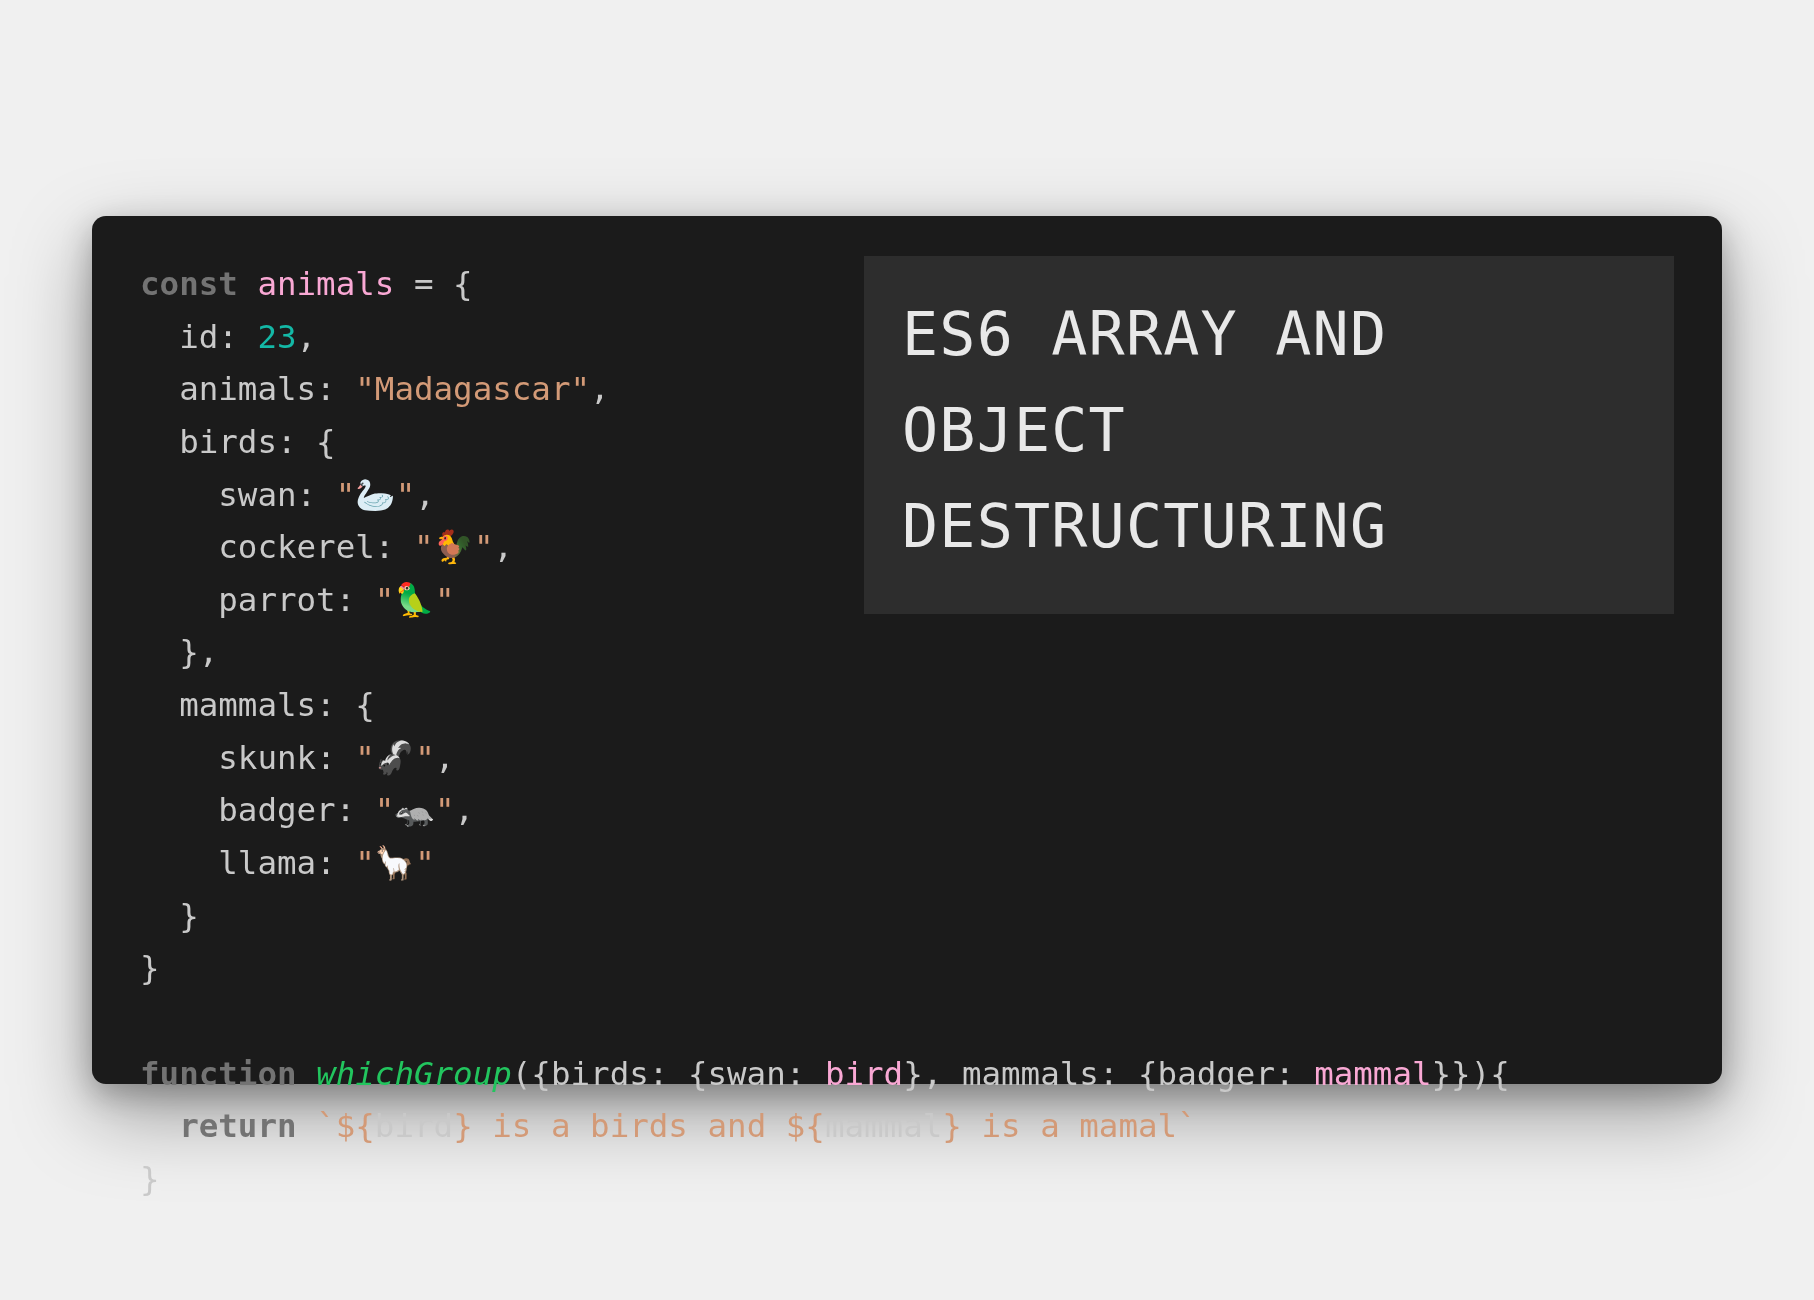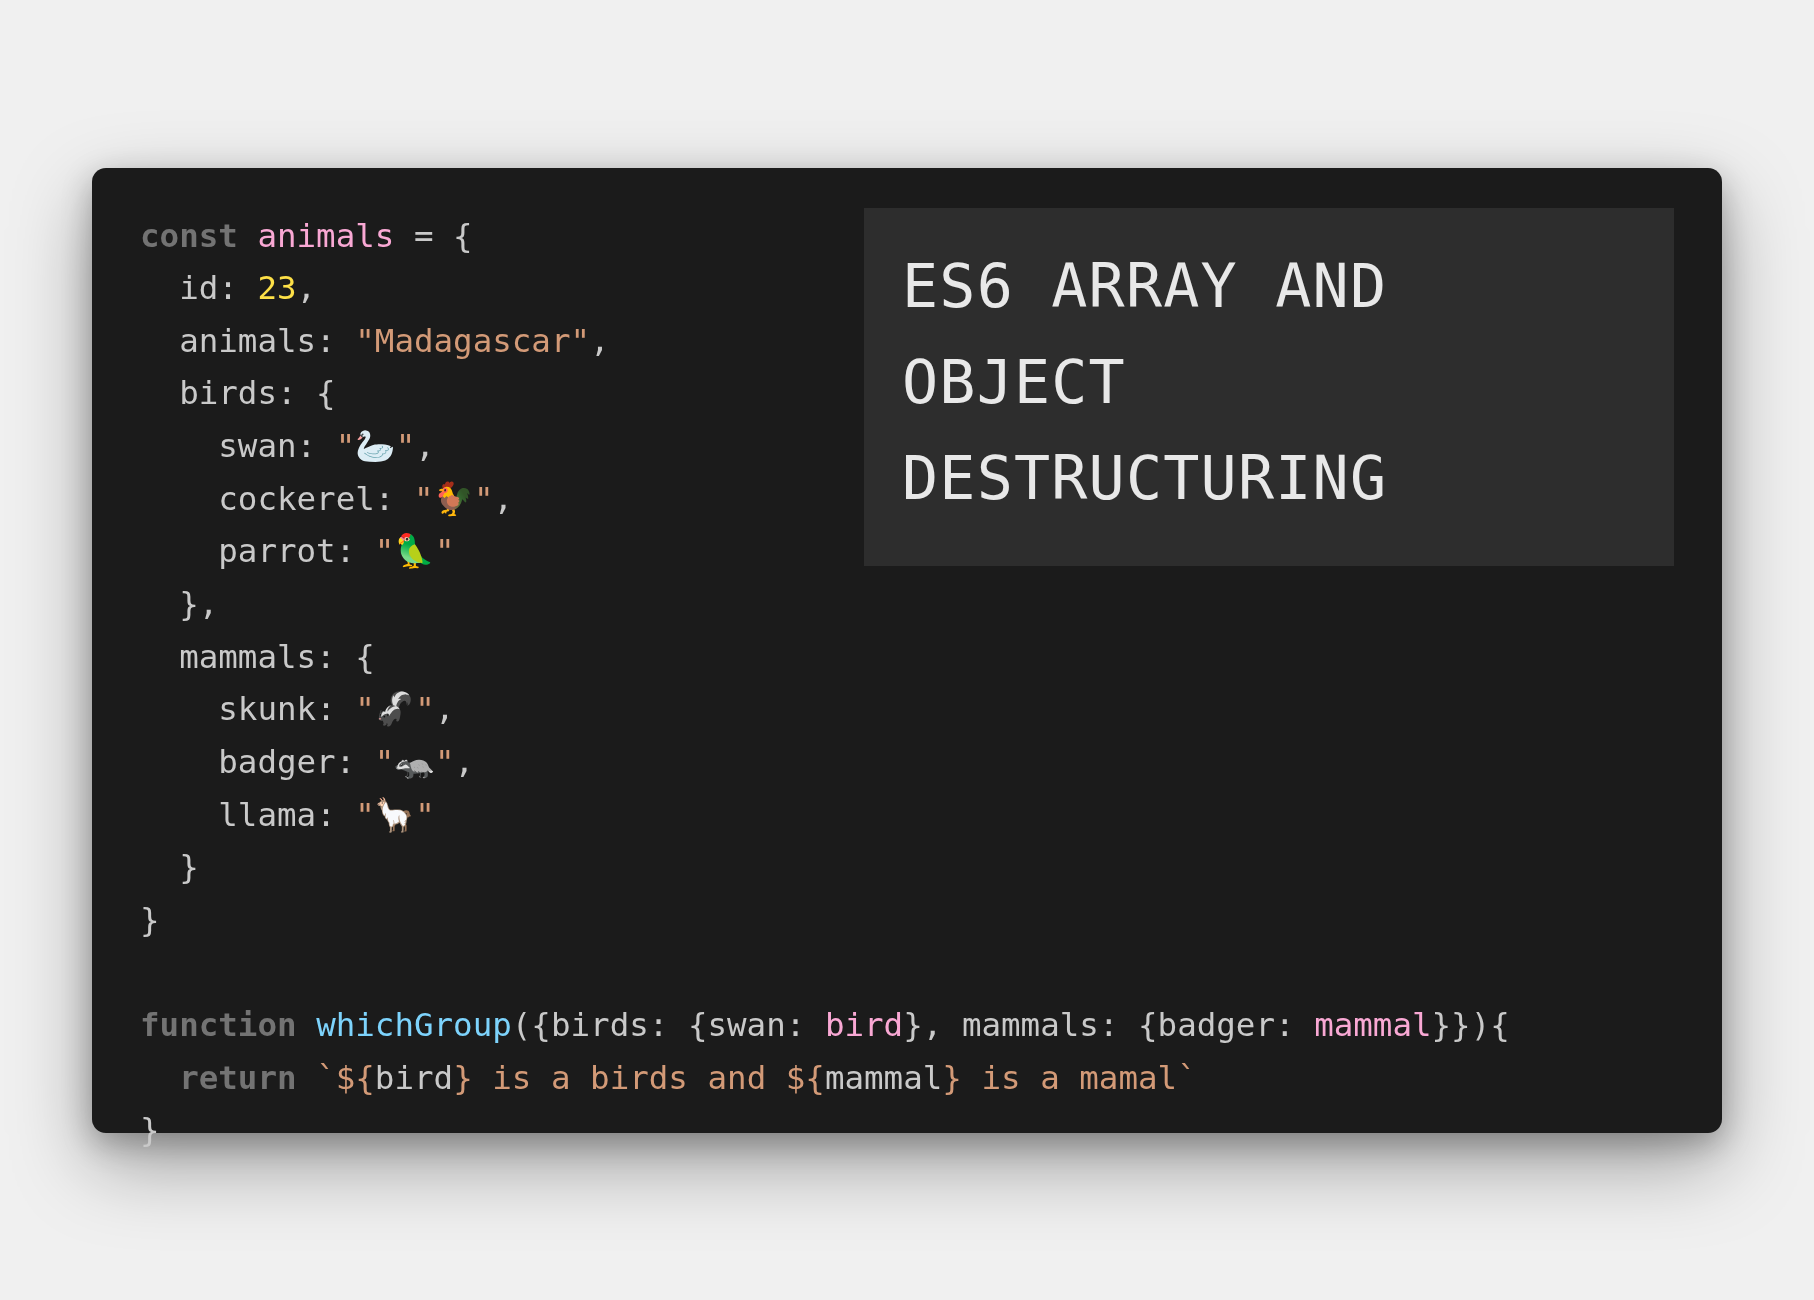--- a/index.html
+++ b/index.html
@@ -12,21 +12,21 @@
   }
   .stage {
     width: 1814px;
     height: 1300px;
     display: flex;
     align-items: center;
     justify-content: center;
   }
   .card {
     width: 1630px;
-    height: 965px;
+    height: 868px;
     background: #1b1b1b;
     border-radius: 14px;
     box-shadow: 0 30px 80px rgba(0,0,0,0.35), 0 10px 30px rgba(0,0,0,0.25);
     position: relative;
     box-sizing: border-box;
     padding: 42px 48px;
   }
   .title-box {
     position: absolute;
     top: 40px;
@@ -46,24 +46,24 @@
   pre.code {
     margin: 0;
     font-size: 32.5px;
     line-height: 1.62;
     color: #c9c9c9;
     white-space: pre;
   }
   .tok-kw   { color: #737373; font-weight: bold; }   
   .tok-var  { color: #f9a8d4; }   
   .tok-prop { color: #c9c9c9; }   
-  .tok-num  { color: #fde047; }   
+  .tok-num  { color: #14b8a6; }   
   .tok-str  { color: #d39a77; }   
   .tok-punc { color: #c9c9c9; }
-  .tok-fn   { color: #7dd3fc; }   
+  .tok-fn   { color: #22c55e; font-style: italic; }   
   .tok-tmpl { color: #d39a77; }   
   .tok-int  { color: #c9c9c9; }   
   .emoji { font-family: "Apple Color Emoji","Segoe UI Emoji","Noto Color Emoji",sans-serif; }
 </style>
 </head>
 <body>
 
 <div class="stage">
   <div class="card">
 

